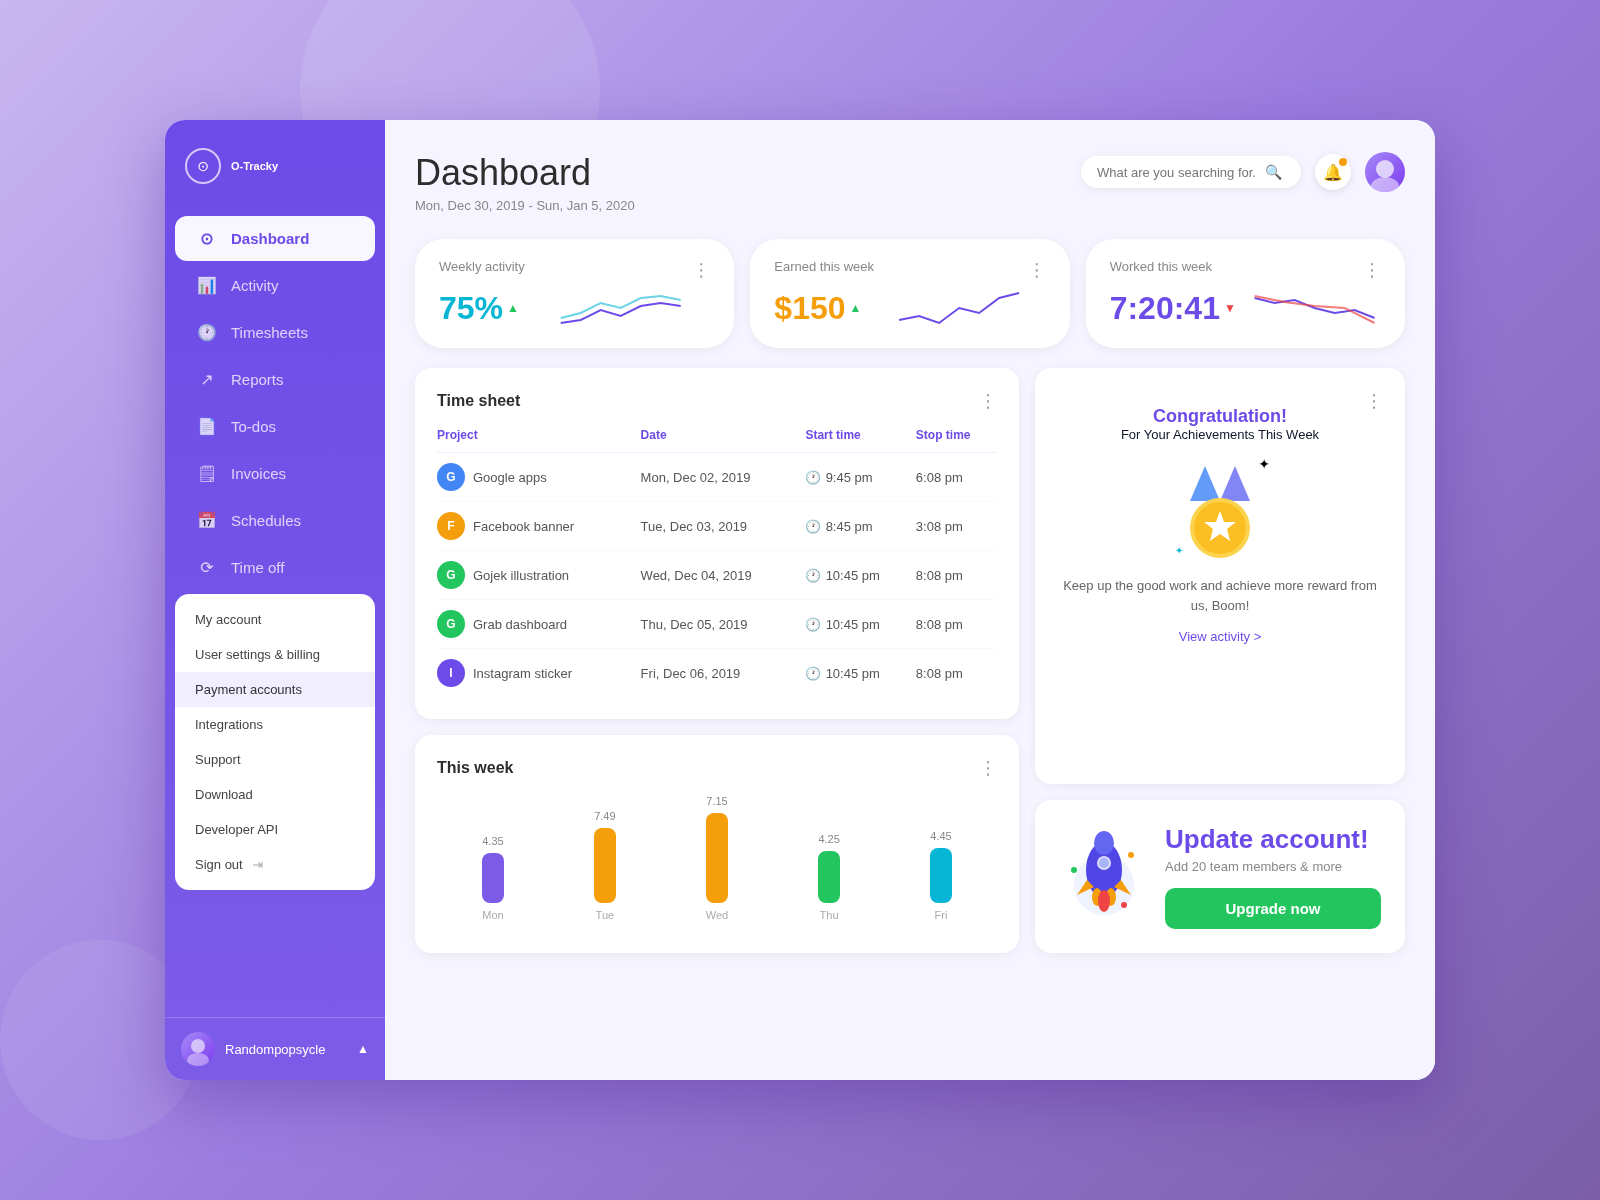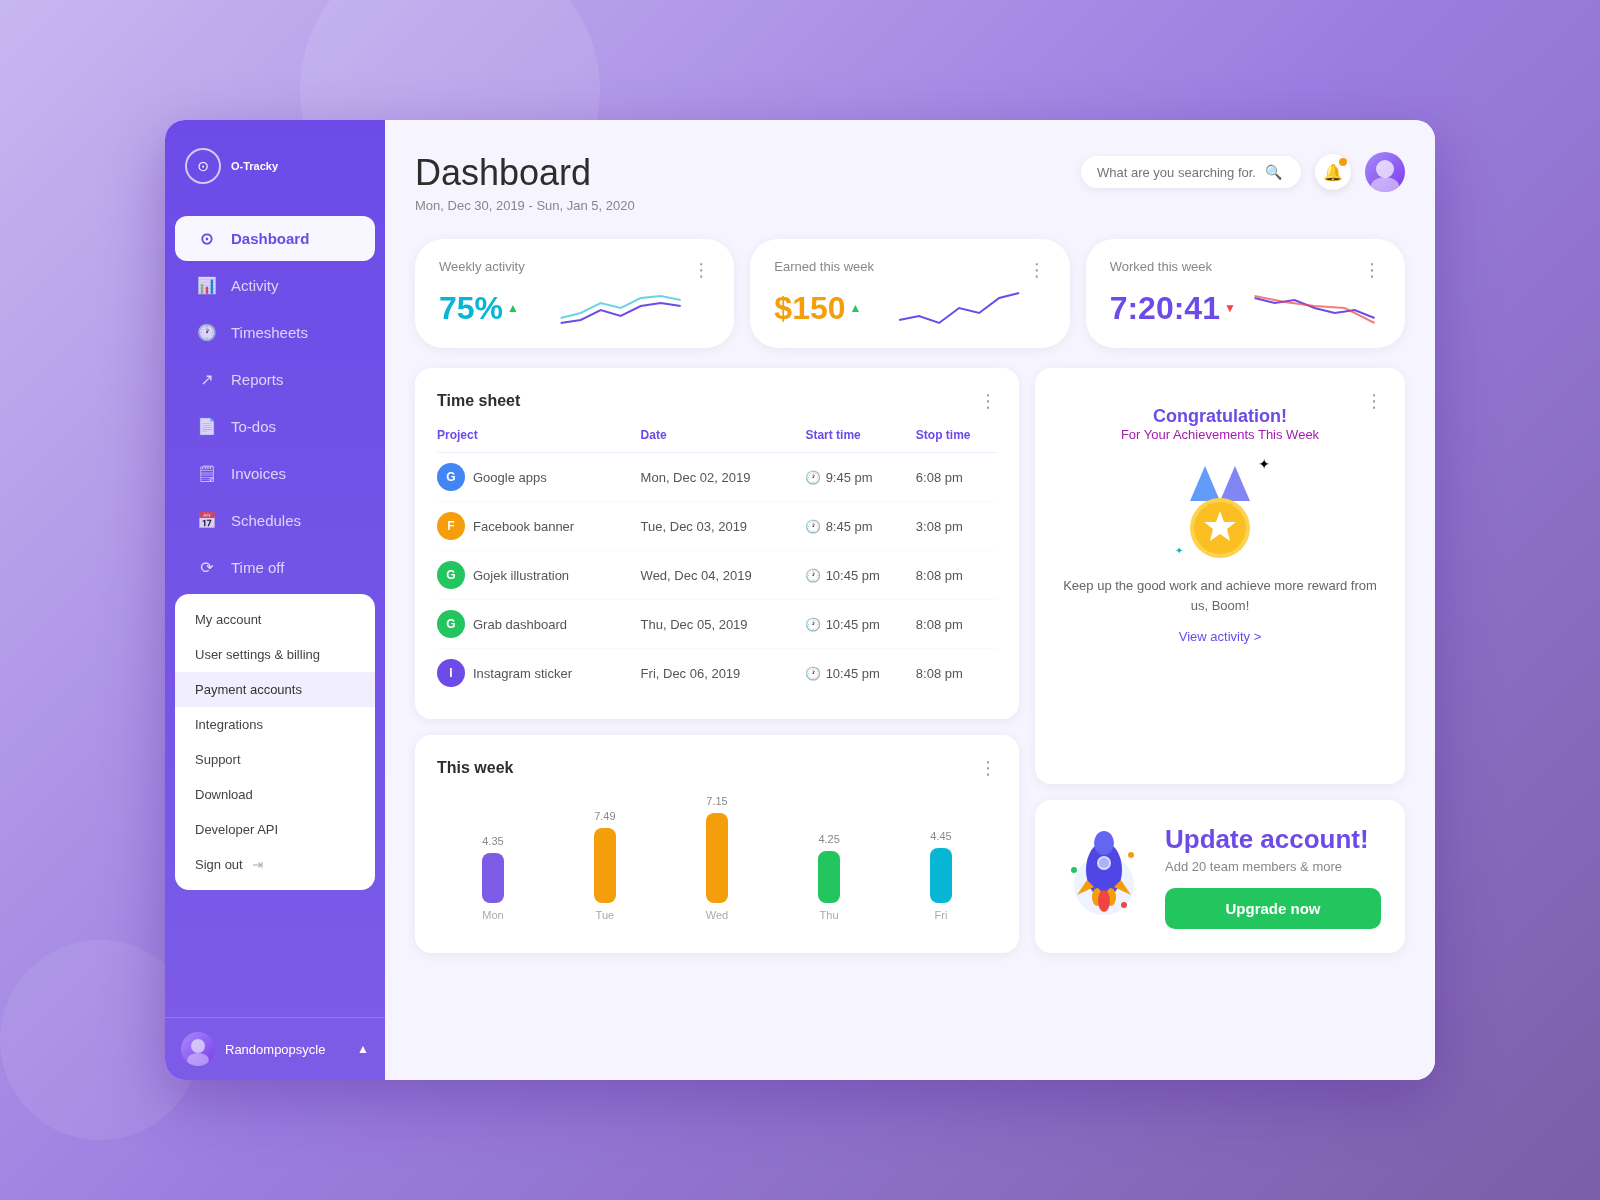--- a/index.html
+++ b/index.html
@@ -186,21 +186,21 @@
       font-weight: 500;
     }
     
     .right-panel { display: flex; flex-direction: column; gap: 16px; }
     .congrat-card {
       background: white; border-radius: 16px; padding: 22px;
       box-shadow: 0 2px 12px rgba(0,0,0,0.06);
       text-align: center; flex: 1;
     }
     .congrat-title { font-size: 18px; font-weight: 700; color: #6c4be8; }
-    .congrat-sub { font-size: 13px; color: #a21caf; margin-bottom: 14px; }
+    .congrat-sub { font-size: 13px; color: #0f172a; margin-bottom: 14px; }
     .congrat-desc { font-size: 13px; color: #666; margin-bottom: 14px; line-height: 1.5; }
     .view-activity-link { color: #6c4be8; font-size: 13px; cursor: pointer; font-weight: 500; }
     
     .upgrade-card {
       background: white; border-radius: 16px; padding: 24px;
       box-shadow: 0 2px 12px rgba(0,0,0,0.06);
       display: flex; align-items: center; gap: 16px;
     }
     .upgrade-text { flex: 1; }
     .upgrade-title { font-size: 26px; font-weight: 700; color: #6c4be8; margin-bottom: 4px; }

